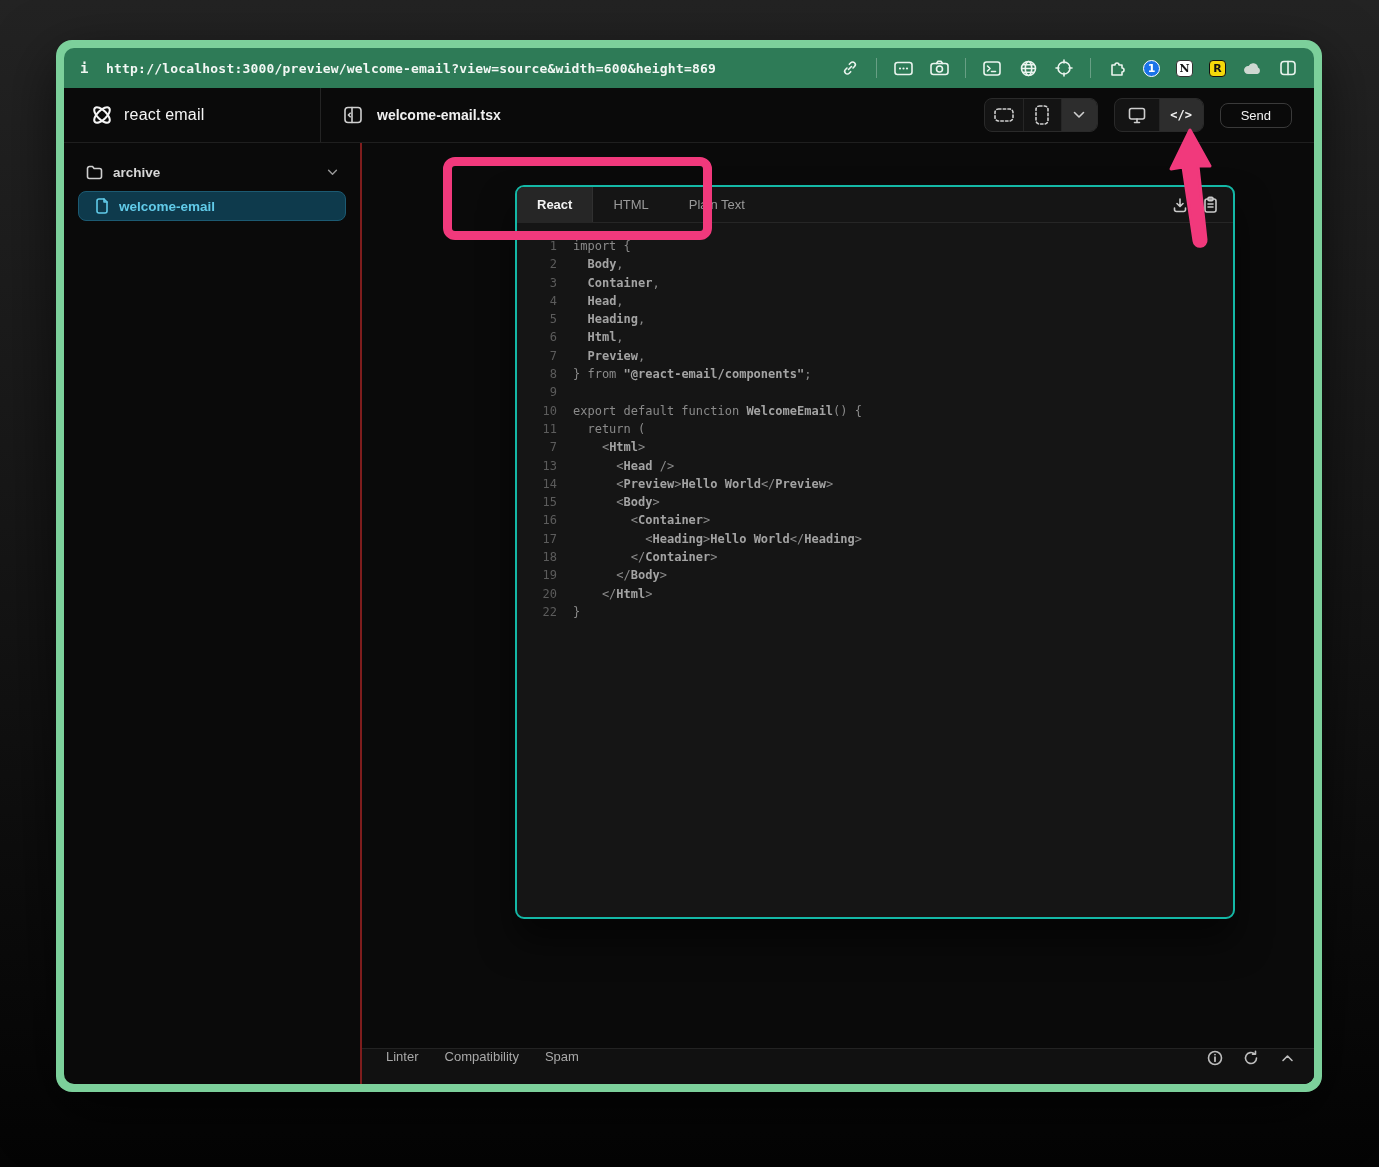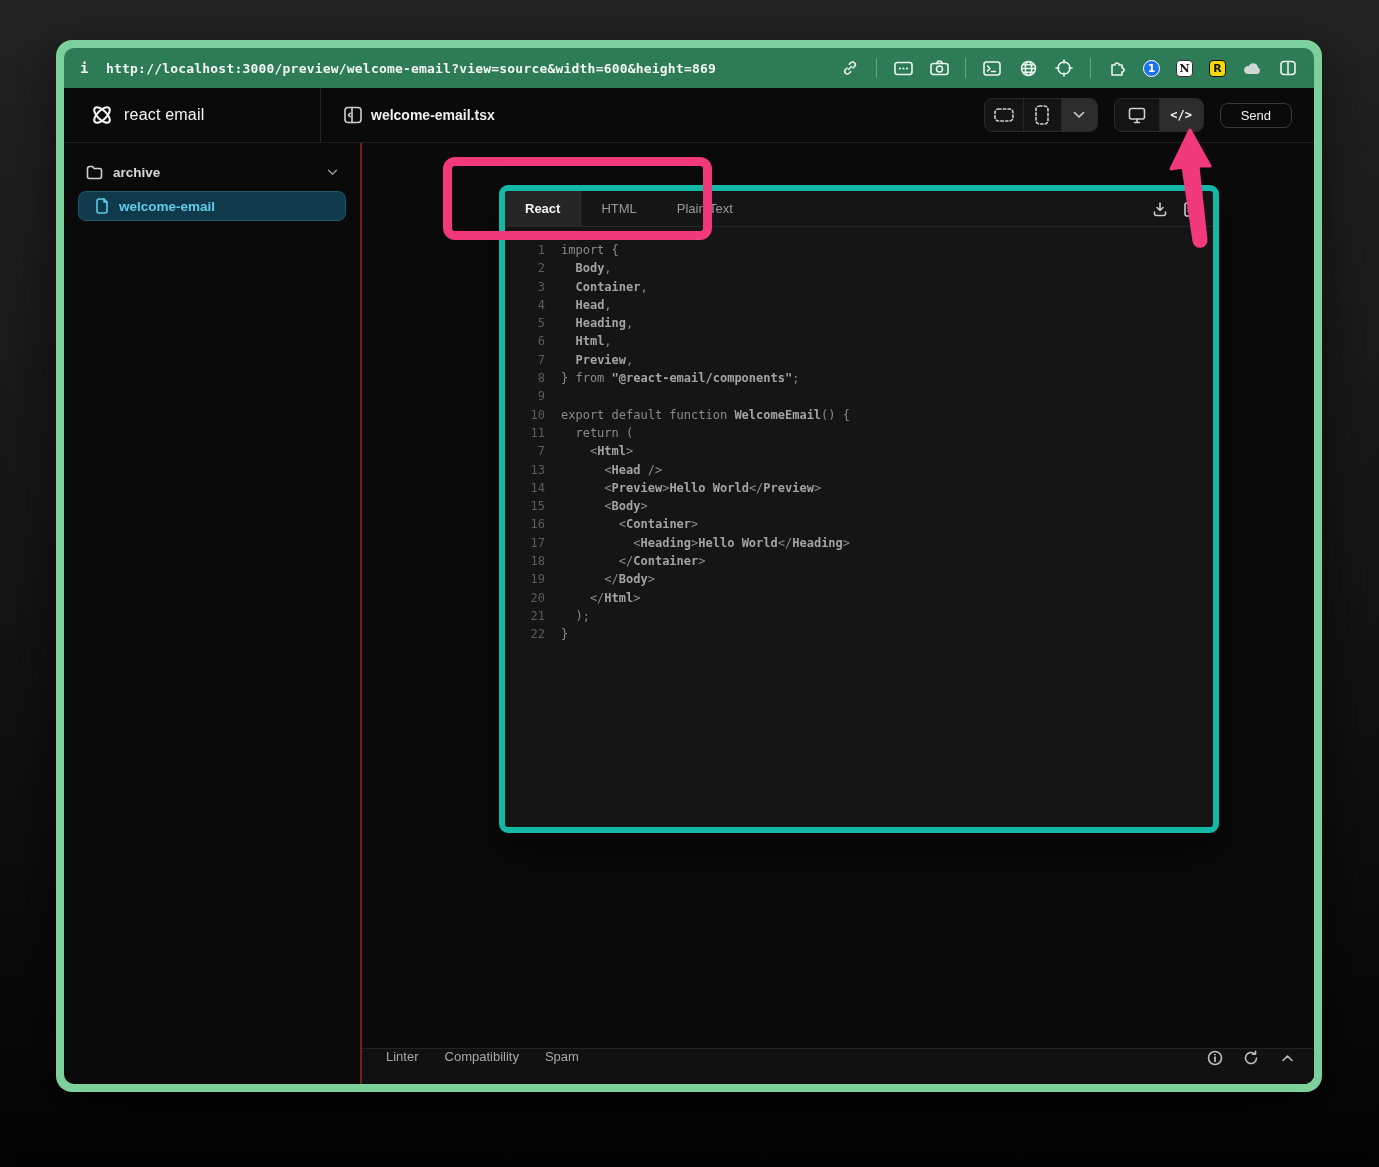--- a/index.html
+++ b/index.html
@@ -32,21 +32,21 @@
   .badge.circle { border-radius:50%; }
 
   
   .app {
     height:996px; background:#0a0a0a; border-radius:0 0 10px 10px; overflow:hidden;
     display:flex; flex-direction:column; color:#e8e8e8; position:relative;
   }
   .app-header { height:55px; display:flex; align-items:stretch; border-bottom:1px solid #1f1f1f; flex:0 0 auto; }
   .logo-cell { width:257px; flex:0 0 auto; display:flex; align-items:center; padding-left:26px; border-right:1px solid #242424; gap:10px; }
   .logo-text { font-size:16px; font-weight:500; color:#f5f5f5; letter-spacing:.2px; }
-  .title-cell { flex:1; display:flex; align-items:center; padding-left:22px; gap:8px; }
+  .title-cell { flex:1; display:flex; align-items:center; padding-left:22px; gap:14px; }
   .file-title { font-size:14px; font-weight:600; color:#f0f0f0; }
   .hdr-right { display:flex; align-items:center; gap:16px; padding-right:22px; }
   .btn-group { display:flex; align-items:stretch; height:34px; background:#141414; border:1px solid #2a2a2a; border-radius:8px; overflow:hidden; }
   .seg { display:flex; align-items:center; justify-content:center; width:38px; color:#cfcfcf; cursor:pointer; }
   .seg + .seg { border-left:1px solid #262626; }
   .seg.lit { background:#2d2d2d; }
   .seg.code-seg { font-family:"DejaVu Sans Mono",monospace; font-size:12px; font-weight:bold; color:#f2f2f2; width:44px; }
   .seg.mon { width:44px; }
   .send-btn { height:25px; padding:0 20px; border:1px solid #3a3a3a; border-radius:8px; background:transparent;
               color:#f2f2f2; font-size:13px; font-weight:500; font-family:inherit; cursor:pointer; }
@@ -55,22 +55,22 @@
   .sidebar { width:298px; flex:0 0 auto; border-right:2px solid #7f1d1d; padding:14px 14px 0 14px; }
   .side-row { height:30px; display:flex; align-items:center; gap:10px; padding:0 8px; color:#d8d8d8; font-size:13.5px; font-weight:600; cursor:pointer; }
   .side-row .grow { flex:1; }
   .side-item { margin-top:4px; height:30px; display:flex; align-items:center; gap:10px; padding:0 16px;
                background:#0E3A4C; border:1px solid #1C5A72; border-radius:8px;
                color:#61CBE9; font-size:13.5px; font-weight:600; cursor:pointer; }
   .main { flex:1; position:relative; background:#0a0a0a; }
 
   
   .code-panel {
-    position:absolute; left:137px; top:42px; width:720px; height:648px;
-    background:#151515; border:6px solid #14b8a6; border-radius:9px;
+    position:absolute; left:153px; top:42px; width:720px; height:734px;
+    background:#151515; border:2px solid #14b8a6; border-radius:9px;
     box-shadow:0 22px 34px rgba(0,0,0,.55);
     display:flex; flex-direction:column; overflow:hidden;
   }
   .panel-header { height:36px; flex:0 0 auto; display:flex; align-items:stretch; border-bottom:1px solid #262626; }
   .tab { display:flex; align-items:center; padding:0 20px; font-size:13px; color:#999; cursor:pointer; }
   .tab.active { background:#262626; color:#f2f2f2; font-weight:600; border-right:1px solid #303030; }
   .panel-header .spacer { flex:1; }
   .panel-icons { display:flex; align-items:center; gap:12px; padding-right:14px; color:#c9c9c9; }
   .panel-icons .pi { width:18px; height:18px; display:flex; align-items:center; justify-content:center; cursor:pointer; }
   .code-area { flex:1; padding:14px 0 0 14px; overflow:hidden;
@@ -275,21 +275,20 @@
               <div class="cl"><span class="ln">11</span><span><span class="tok-p">  return (</span></span></div>
               <div class="cl"><span class="ln">7</span><span><span class="tok-p">    &lt;</span><span class="tok-b">Html</span><span class="tok-p">&gt;</span></span></div>
               <div class="cl"><span class="ln">13</span><span><span class="tok-p">      &lt;</span><span class="tok-b">Head</span><span class="tok-p"> /&gt;</span></span></div>
               <div class="cl"><span class="ln">14</span><span><span class="tok-p">      &lt;</span><span class="tok-b">Preview</span><span class="tok-p">&gt;</span><span class="tok-b">Hello World</span><span class="tok-p">&lt;/</span><span class="tok-b">Preview</span><span class="tok-p">&gt;</span></span></div>
               <div class="cl"><span class="ln">15</span><span><span class="tok-p">      &lt;</span><span class="tok-b">Body</span><span class="tok-p">&gt;</span></span></div>
               <div class="cl"><span class="ln">16</span><span><span class="tok-p">        &lt;</span><span class="tok-b">Container</span><span class="tok-p">&gt;</span></span></div>
               <div class="cl"><span class="ln">17</span><span><span class="tok-p">          &lt;</span><span class="tok-b">Heading</span><span class="tok-p">&gt;</span><span class="tok-b">Hello World</span><span class="tok-p">&lt;/</span><span class="tok-b">Heading</span><span class="tok-p">&gt;</span></span></div>
               <div class="cl"><span class="ln">18</span><span><span class="tok-p">        &lt;/</span><span class="tok-b">Container</span><span class="tok-p">&gt;</span></span></div>
               <div class="cl"><span class="ln">19</span><span><span class="tok-p">      &lt;/</span><span class="tok-b">Body</span><span class="tok-p">&gt;</span></span></div>
               <div class="cl"><span class="ln">20</span><span><span class="tok-p">    &lt;/</span><span class="tok-b">Html</span><span class="tok-p">&gt;</span></span></div>
-              <div class="cl"><span class="ln">21</span><span><span class="tok-p">  );</span></span></div>
               <div class="cl"><span class="ln">22</span><span><span class="tok-p">}</span></span></div>
             </div>
         </div>
 
         <div class="bottom-bar">
           <span class="bb-tab">Linter</span>
           <span class="bb-tab">Compatibility</span>
           <span class="bb-tab">Spam</span>
           <div class="bb-right">
             <span class="pi">

